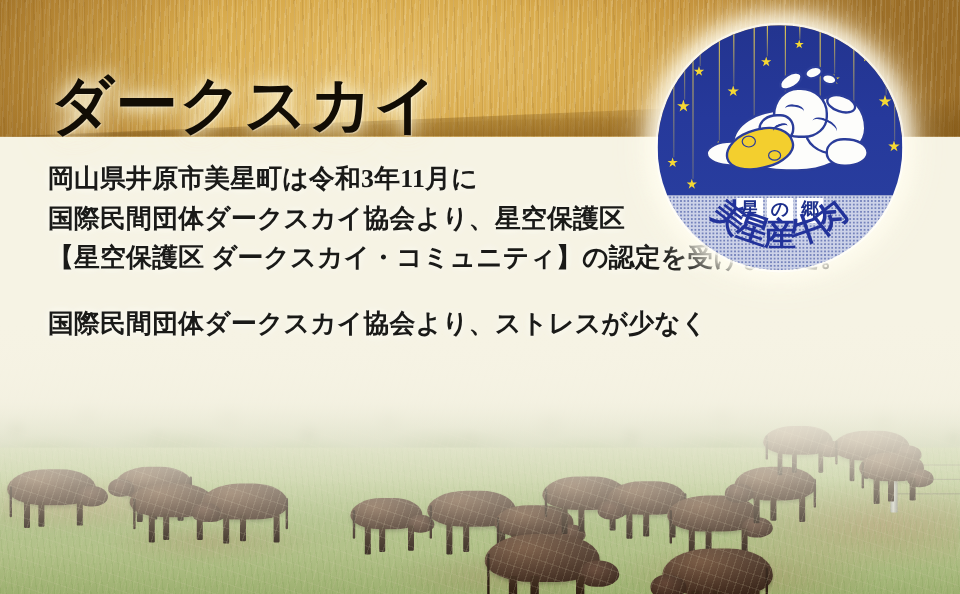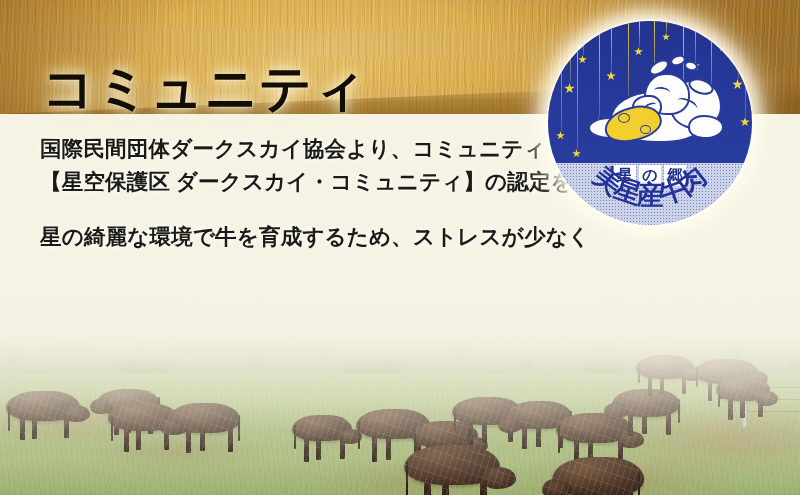--- a/index.html
+++ b/index.html
@@ -579,29 +579,30 @@
 
   <div class="paper" style="background:none;">
     <div style="position:absolute;inset:0;background:linear-gradient(to bottom, #f6f3e4 0%, #f6f3e4 40%, rgba(246,243,228,.92) 58%, rgba(246,243,228,.55) 74%, rgba(246,243,228,.18) 88%, rgba(246,243,228,0) 100%);"></div>
   </div>
 
   <div class="header-band">
     <div class="header-wedge2"></div>
     <div class="header-wedge"></div>
   </div>
 
-  <h1 class="title">コミュニティ</h1>
+  <h1 class="title">ダークスカイ</h1>
 
   <div class="copy">
     <div>
-      <div class="para">国際民間団体ダークスカイ協会より、コミュニティ</div>
+      <div class="para">岡山県井原市美星町は令和3年11月に</div>
+      <div class="para">国際民間団体ダークスカイ協会より、星空保護区</div>
       <div class="para">【星空保護区 ダークスカイ・コミュニティ】の認定を受けました。</div>
     </div>
     <div>
-      <div class="para second">星の綺麗な環境で牛を育成するため、ストレスが少なく</div>
+      <div class="para second">国際民間団体ダークスカイ協会より、ストレスが少なく</div>
     </div>
   </div>
 
   <div class="badge">
     <div class="badge-sky"></div>
     <div class="badge-ground"></div>
 
     <div id="stars">
         <div class="star-string" style="left: 21.5px; height: 62px;"></div>
         <div class="star" style="left: 16px; top: 62px; width: 11px; height: 11px; background: rgb(245, 216, 52);"></div>

